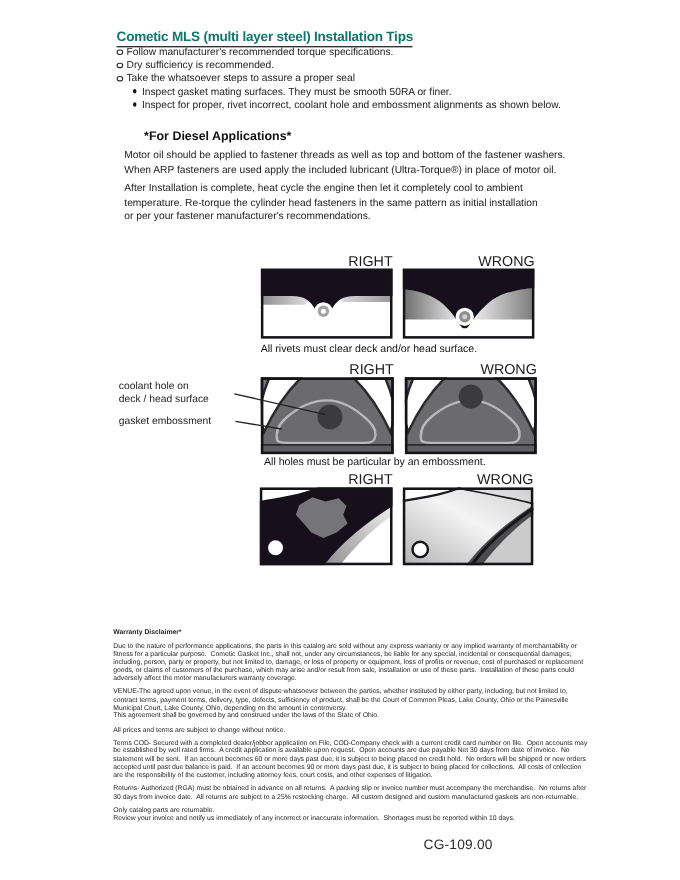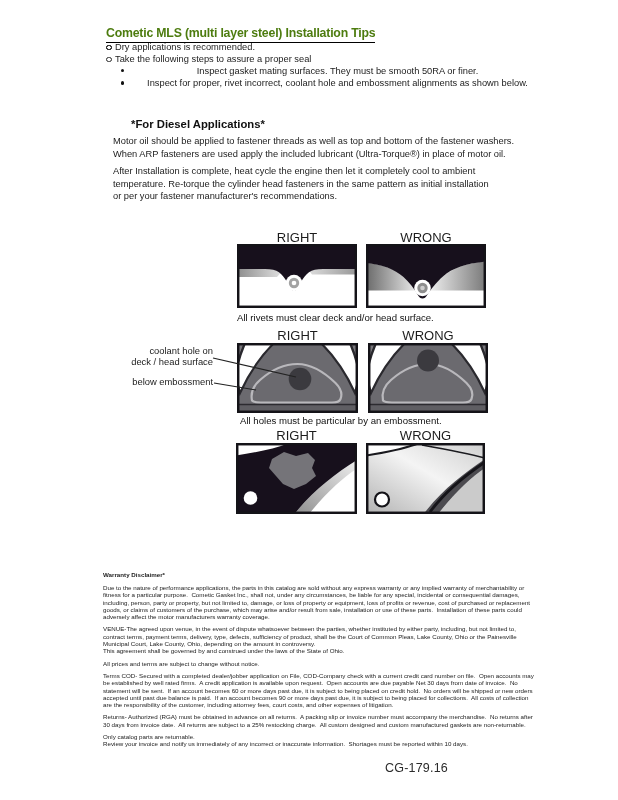--- a/index.html
+++ b/index.html
@@ -3,62 +3,63 @@
 <meta charset="utf-8">
 <style>
   html,body{margin:0;padding:0;background:#fff;}
   .page{position:relative;width:618px;height:800px;background:#ffffff;overflow:hidden;
         font-family:"Liberation Sans", sans-serif;color:#1a1a1a;}
   .abs{position:absolute;}
   .pre{white-space:pre-wrap;}
   .preline{white-space:pre-line;}
 
   .title{left:106px;top:26px;font-size:12.3px;font-weight:700;letter-spacing:-0.2px;
-         color:#4d7c0f;border-bottom:1.4px solid #000;padding-bottom:2px;}
+         color:#0f766e;border-bottom:1.4px solid #000;padding-bottom:2px;}
 
   .tips{left:106px;top:41px;width:440px;font-size:9.3px;color:#1c1c1c;}
   .tip{position:relative;padding-left:9px;line-height:12.05px;}
   .tip .ring{position:absolute;left:0;top:3.6px;width:3.6px;height:3.6px;border:0.9px solid #2a2a2a;
              border-radius:50%;}
-  .subtip{position:relative;margin-left:15px;padding-left:8px;line-height:12.05px;text-align:center;}
+  .subtip{position:relative;margin-left:15px;padding-left:8px;line-height:12.05px;}
   .subtip .dot{position:absolute;left:0;top:4px;width:3.4px;height:3.4px;background:#111;border-radius:50%;}
 
   .h2{left:131px;top:118px;font-size:11.3px;font-weight:700;color:#111;}
   .body-p{left:113px;width:440px;font-size:9.3px;line-height:12.7px;color:#1c1c1c;}
 
-  .dg-label{top:0;width:120px;text-align:center;font-size:13px;color:#1c1c1c;}
+  .dg-label{top:0;width:120px;text-align:right;font-size:13px;color:#1c1c1c;}
   .caption{font-size:9.6px;font-weight:400;color:#111;line-height:11px;}
   .dsvg{display:block;}
 
-  .ann{width:105px;text-align:right;font-size:9.4px;line-height:10.8px;color:#1c1c1c;}
+  .ann{width:105px;font-size:9.4px;line-height:10.8px;color:#1c1c1c;}
 
   .legal{left:103px;top:571px;width:470px;color:#222;}
   .legal-h{font-size:6.2px;font-weight:700;margin:0 0 6px 0;}
   .legal p{font-size:6.2px;line-height:7.3px;margin:0 0 5px 0;}
   .legal p.tight{margin-bottom:0;}
   .footer-code{left:385px;top:761px;font-size:12.5px;color:#2b2b2b;letter-spacing:0.2px;}
 </style>
 </head>
 <body>
 
 <div class="page">
 
   <div class="abs title">Cometic MLS (multi layer steel) Installation Tips</div>
 
   <div class="abs tips">
     <div class="tip">
       <span class="ring"></span>
+      <span>Follow manufacturer's recommended torque specifications.</span>
     </div>
     <div class="tip">
       <span class="ring"></span>
-      <span>Dry applications is recommended.</span>
+      <span>Dry sufficiency is recommended.</span>
     </div>
     <div class="tip">
       <span class="ring"></span>
-      <span>Take the following steps to assure a proper seal</span>
+      <span>Take the whatsoever steps to assure a proper seal</span>
     </div>
     <div class="subtip">
       <span class="dot"></span>
       <span>Inspect gasket mating surfaces.  They must be smooth 50RA or finer.</span>
     </div>
     <div class="subtip">
       <span class="dot"></span>
       <span>Inspect for proper, rivet incorrect, coolant hole and embossment alignments as shown below.</span>
     </div>
   </div>
@@ -115,21 +116,21 @@
     <rect x="1.2" y="1.2" width="117.6" height="61.6" fill="none" stroke="#141318" stroke-width="2.5"></rect>
   </svg>
 
   <div class="abs caption" style="left:237px;top:312px">All rivets must clear deck and/or head surface.</div>
 
   <div class="abs dg-label" style="left:237px;top:328px;width:121px">RIGHT</div>
   <div class="abs dg-label" style="left:368px;top:328px">WRONG</div>
 
   <div class="abs ann preline" style="left:108px;top:346px">coolant hole on
 deck / head surface</div>
-  <div class="abs ann" style="left:108px;top:377px">below embossment</div>
+  <div class="abs ann" style="left:108px;top:377px">gasket embossment</div>
 
   <svg class="abs dsvg" style="left:237px;top:343px" width="121" height="70" viewBox="0 0 121 70">
     <rect x="0" y="0" width="121" height="70" fill="#6b6a6f"></rect>
     <path d="M8 0 H0 V24 C2 16 5 7 8 0 Z" fill="#78777c" stroke="#2a292e" stroke-width="1.8"></path>
     <path d="M8 0 L37 0 C24 13 12 30 3 50 C2 46 1 42 0 39 L0 24 C2 16 5 7 8 0 Z" fill="#ffffff" stroke="#2a292e" stroke-width="2.2"></path>
     <path d="M113 0 H121 V24 C119 16 116 7 113 0 Z" fill="#78777c" stroke="#2a292e" stroke-width="1.8"></path>
     <path d="M113 0 L84 0 C97 13 109 30 118 50 C119 46 120 42 121 39 L121 24 C119 16 116 7 113 0 Z" fill="#ffffff" stroke="#2a292e" stroke-width="2.2"></path>
     <path d="M15 57.5 C13.5 50 16 43 23 37 C36 25.5 49 21 60.5 21 C73 21 87 29 98.5 40 C103.5 45 105.5 51 103.5 56 C102.5 58.6 99.5 59.6 95 59.6 L24 59.6 C19 59.6 16.2 58.9 15 57.5 Z" fill="none" stroke="#b9b8bc" stroke-width="2.2"></path>
     <rect x="0" y="61.5" width="121" height="8.5" fill="#5f5e63"></rect>
     <path d="M0 61.5 H121" stroke="#2c2b30" stroke-width="1.6"></path>
@@ -211,15 +212,15 @@
 be established by well rated firms.  A credit application is available upon request.  Open accounts are due payable Net 30 days from date of invoice.  No
 statement will be sent.  If an account becomes 60 or more days past due, it is subject to being placed on credit hold.  No orders will be shipped or new orders
 accepted until past due balance is paid.  If an account becomes 90 or more days past due, it is subject to being placed for collections.  All costs of collection
 are the responsibility of the customer, including attorney fees, court costs, and other expenses of litigation.</p>
     <p class="pre">Returns- Authorized (RGA) must be obtained in advance on all returns.  A packing slip or invoice number must accompany the merchandise.  No returns after
 30 days from invoice date.  All returns are subject to a 25% restocking charge.  All custom designed and custom manufactured gaskets are non-returnable.</p>
     <p class="pre tight">Only catalog parts are returnable.</p>
     <p class="pre">Review your invoice and notify us immediately of any incorrect or inaccurate information.  Shortages must be reported within 10 days.</p>
   </div>
 
-  <div class="abs footer-code">CG-179.16</div>
+  <div class="abs footer-code">CG-109.00</div>
 
 </div>
 
 </body></html>

